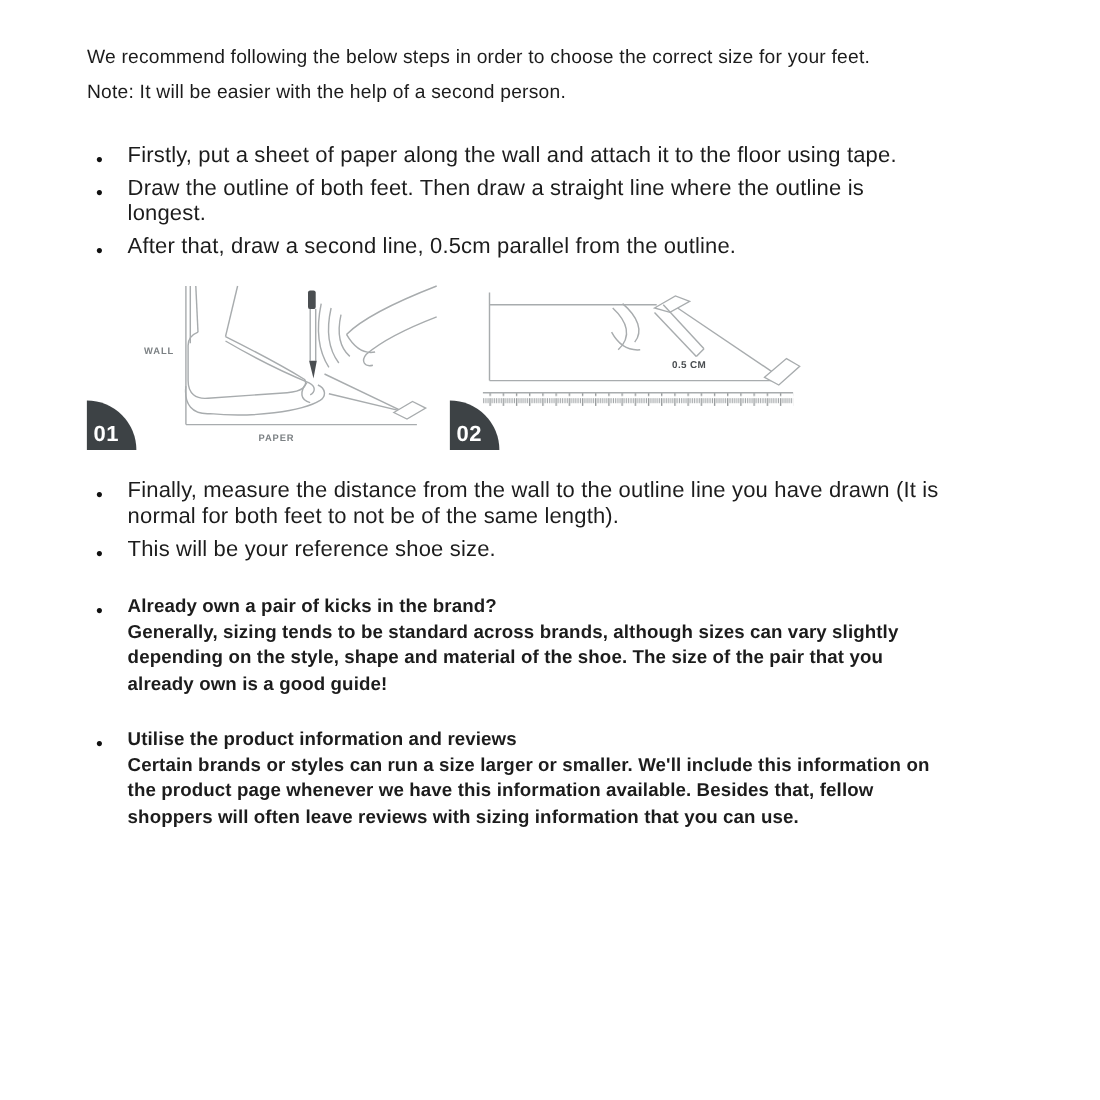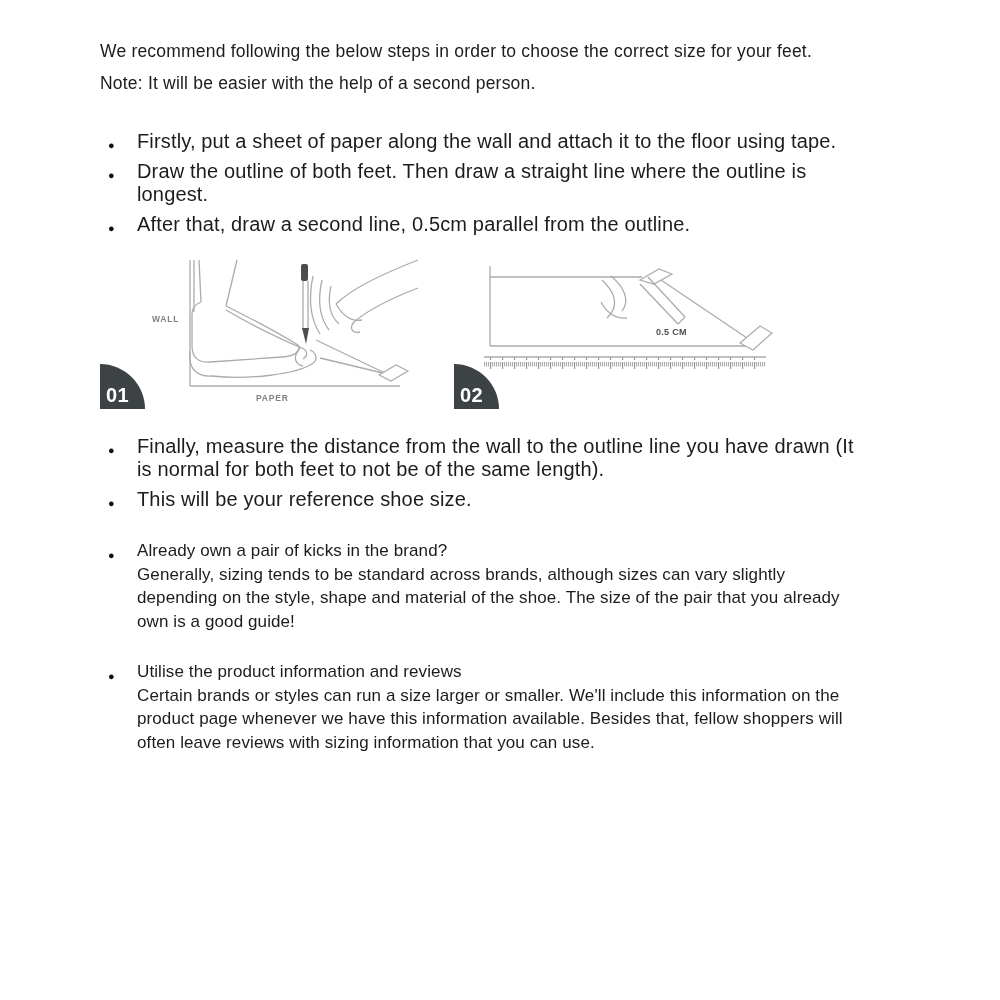--- a/index.html
+++ b/index.html
@@ -9,52 +9,52 @@
     --text:#1c1c1c;
     --label:#7c8184;
   }
   *{box-sizing:border-box;}
   html,body{margin:0;padding:0;background:#ffffff;}
   body{
     width:1000px;height:1000px;overflow:hidden;
     font-family:"Liberation Sans","DejaVu Sans",sans-serif;
     color:var(--text);
   }
-  .page{padding:36px 140px 20px 100px;}
+  .page{padding:36px 140px 20px 79px;}
   .intro{font-size:17.5px;line-height:30px;margin:0;letter-spacing:0.2px;}
   .note{font-size:17.5px;line-height:30px;margin:2px 0 0;letter-spacing:0.2px;}
   ul{list-style:none;margin:0;padding:0;}
   ul.steps{margin-top:32px;}
   ul.steps li{
     position:relative;padding-left:37px;margin-bottom:7px;
     font-size:20px;line-height:23px;letter-spacing:0.15px;
   }
   ul.steps li::before{
     content:"\25CF";position:absolute;left:8px;top:4px;font-size:11px;color:#111;
   }
   ul.steps li.justify{text-align:justify;}
   ul.steps2{margin-top:26px;}
-  .figures{display:flex;gap:24px;margin-top:18px;}
+  .figures{display:flex;margin-top:18px;}
   figure.fig{margin:0;position:relative;}
   figure.fig svg{display:block;}
   .badge{
     position:absolute;left:0;bottom:0;width:45px;height:45px;
     background:var(--badge_bg);
     border-top-right-radius:100% 100%;
     text-align:center;
   }
   .badge span{
     position:absolute;left:6px;bottom:2px;
     color:var(--badge_text);font-weight:bold;font-size:20px;letter-spacing:0.5px;
   }
   .tips-intro{font-size:17px;line-height:23.5px;margin:22px 0 0;letter-spacing:0.15px;}
   ul.tips{margin-top:28px;}
   ul.tips li{
     position:relative;padding-left:37px;margin-bottom:27px;
-    font-size:17px;line-height:23.5px;letter-spacing:0.1px;
+    font-size:17px;line-height:23.5px;letter-spacing:0.1px;font-weight:bold;
   }
   ul.tips li::before{
     content:"\25CF";position:absolute;left:8px;top:5px;font-size:11px;color:#111;
   }
   .fig-line{stroke:var(--diagram_line);stroke-width:1.3;fill:none;}
   .fig-dark{fill:#4a4e51;}
   .fig-label{fill:var(--label);font-size:8.5px;font-weight:bold;letter-spacing:0.8px;font-family:"Liberation Sans",sans-serif;}
   .fig-measure{fill:#4a4e51;font-size:9px;font-weight:bold;letter-spacing:0.3px;font-family:"Liberation Sans",sans-serif;}
   .fig-white{fill:#ffffff;stroke:var(--diagram_line);stroke-width:1.2;}
 </style>

